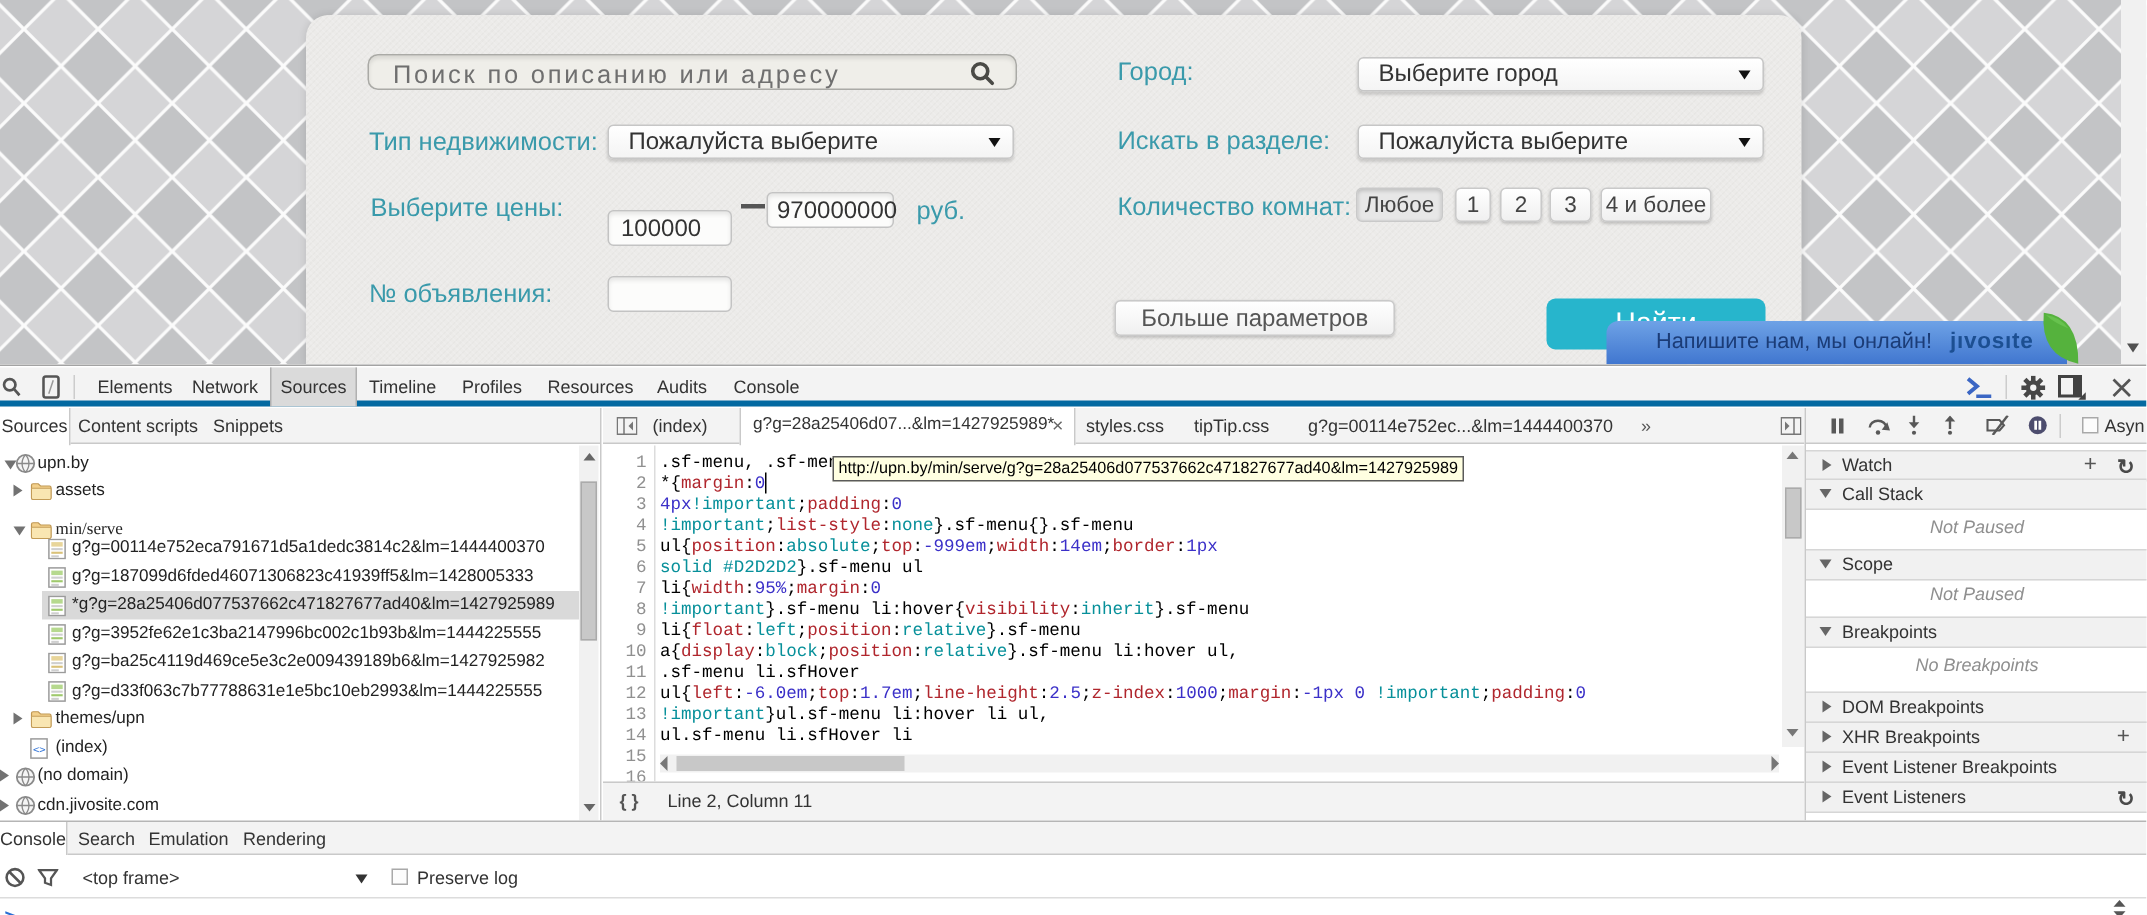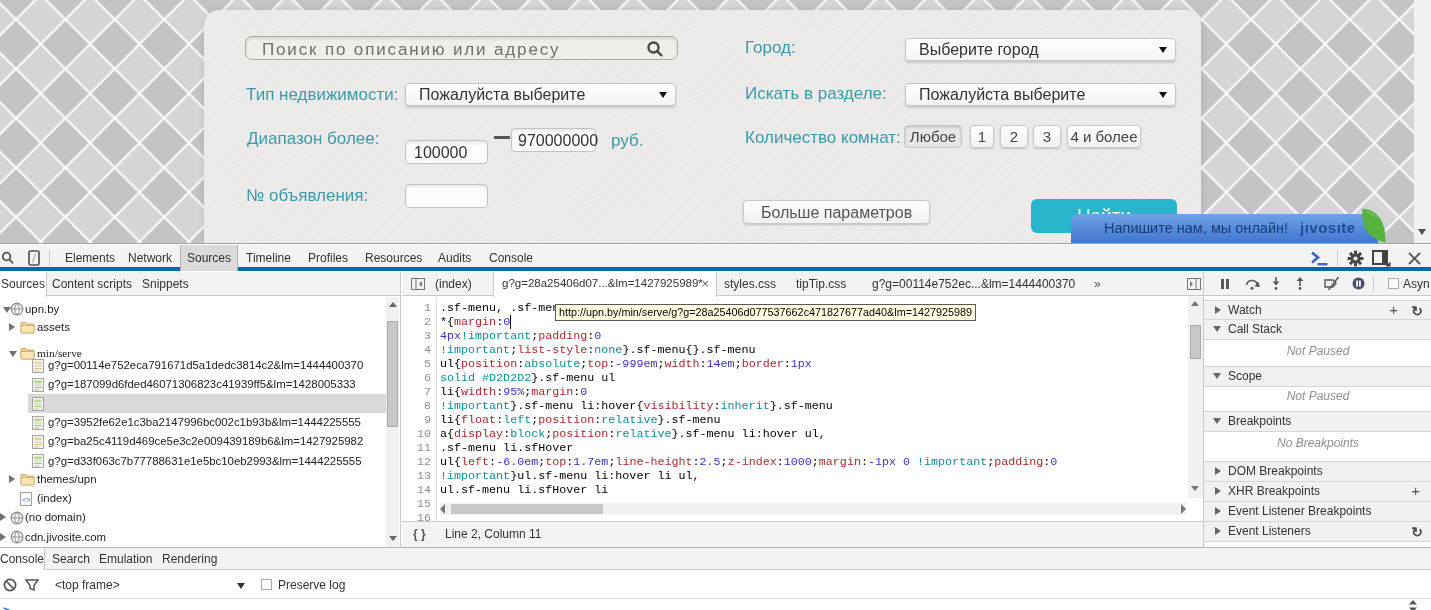--- a/index.html
+++ b/index.html
@@ -81,21 +81,21 @@
   <div id="panel"></div>
   <div id="searchbox">
         <span>Поиск по описанию или адресу</span>
     <svg width="20" height="20" style="position:absolute;right:12px;top:2px" viewBox="0 0 20 20">
           <circle cx="8.5" cy="8.5" r="5" fill="none" stroke="#4a4a46" stroke-width="2.4"></circle>
           <line x1="12.2" y1="12.2" x2="16.5" y2="16.5" stroke="#4a4a46" stroke-width="2.4" stroke-linecap="round"></line>
         </svg>
   </div>
   <div class="lbl" style="left:246px;top:85px;">Тип недвижимости:</div>
   <div class="sel" style="left:405px;top:83px;width:271px;">Пожалуйста выберите<span class="ar"></span></div>
-  <div class="lbl" style="left:247px;top:129px;">Диапазон более:</div>
+  <div class="lbl" style="left:247px;top:129px;">Выберите цены:</div>
   <div class="inp" style="left:405px;top:140px;width:83px;height:24px;line-height:23px;padding-left:8px;">100000</div>
   <div style="position:absolute;left:494px;top:136px;width:16px;height:2.5px;background:#555;"></div>
   <div class="inp" style="left:511px;top:128px;width:85px;height:24px;line-height:23px;padding-left:6px;">970000000</div>
   <div class="lbl" style="left:611px;top:131px;">руб.</div>
   <div class="lbl" style="left:246px;top:186px;">№ объявления:</div>
   <div class="inp" style="left:405px;top:184px;width:83px;height:24px;"></div>
 
   <div class="lbl" style="left:745px;top:38px;">Город:</div>
   <div class="sel" style="left:905px;top:38px;width:271px;">Выберите город<span class="ar"></span></div>
   <div class="lbl" style="left:745px;top:84px;">Искать в разделе:</div>
@@ -225,20 +225,21 @@
             <span style="position:absolute;left:48px;top:0;">g?g=187099d6fded46071306823c41939ff5&amp;lm=1428005333</span>
           </div>
           <div class="trow" style="top:97px;background:#d9d9d9;left:28px;width:359px;">
             <span class="tw" style="left:4px;top:2.5px;"><svg width="12" height="14" viewBox="0 0 12 14">
                 <rect x="0.6" y="0.6" width="10.8" height="12.8" fill="#fff" stroke="#9b9b9b" stroke-width="1"></rect>
                 <rect x="2.2" y="2.4" width="7.6" height="3" fill="#b6d98e"></rect>
                 <rect x="2.2" y="6.4" width="7.6" height="1.4" fill="#cfcfcf"></rect>
                 <rect x="2.2" y="8.8" width="7.6" height="1.4" fill="#9fc96c"></rect>
                 <rect x="2.2" y="11.2" width="5" height="1.4" fill="#cfcfcf"></rect>
               </svg></span>
+            <span style="position:absolute;left:20px;top:0;">*g?g=28a25406d077537662c471827677ad40&amp;lm=1427925989</span>
           </div>
           <div class="trow" style="top:116.2px;">
             <span class="tw" style="left:32px;top:2.5px;"><svg width="12" height="14" viewBox="0 0 12 14">
                 <rect x="0.6" y="0.6" width="10.8" height="12.8" fill="#fff" stroke="#9b9b9b" stroke-width="1"></rect>
                 <rect x="2.2" y="2.4" width="7.6" height="3" fill="#b6d98e"></rect>
                 <rect x="2.2" y="6.4" width="7.6" height="1.4" fill="#cfcfcf"></rect>
                 <rect x="2.2" y="8.8" width="7.6" height="1.4" fill="#9fc96c"></rect>
                 <rect x="2.2" y="11.2" width="5" height="1.4" fill="#cfcfcf"></rect>
               </svg></span>
             <span style="position:absolute;left:48px;top:0;">g?g=3952fe62e1c3ba2147996bc002c1b93b&amp;lm=1444225555</span>

